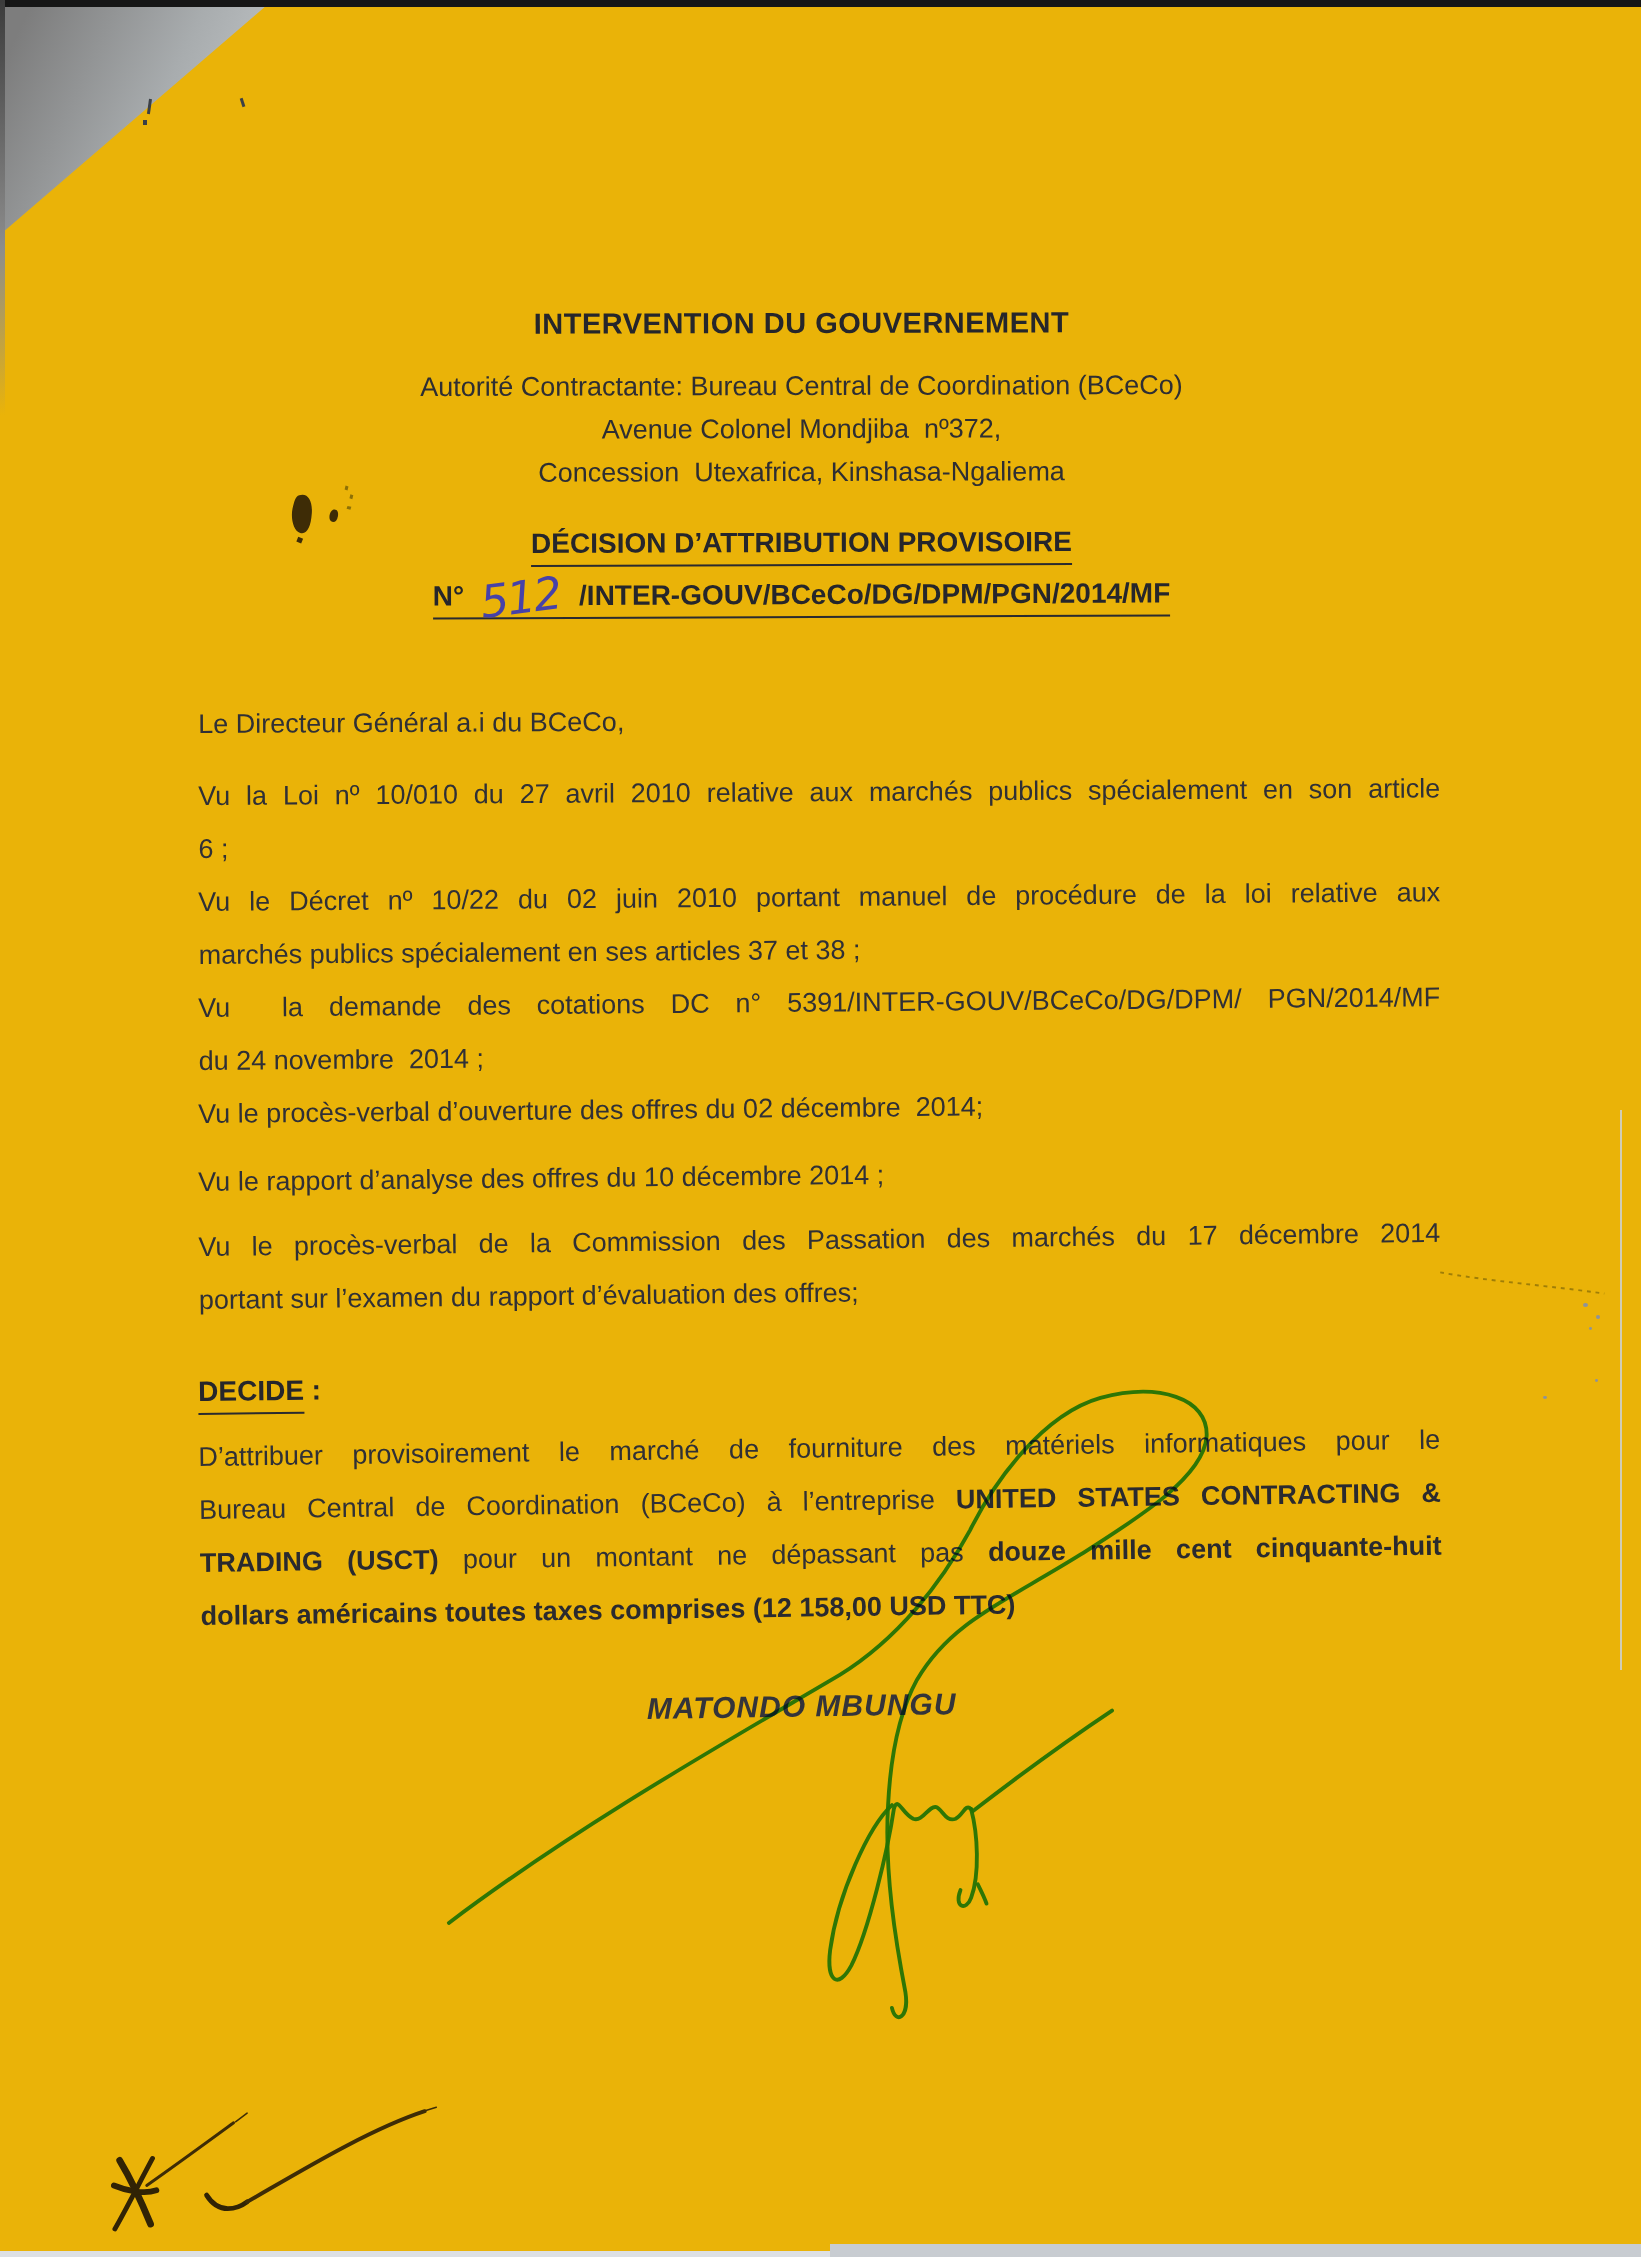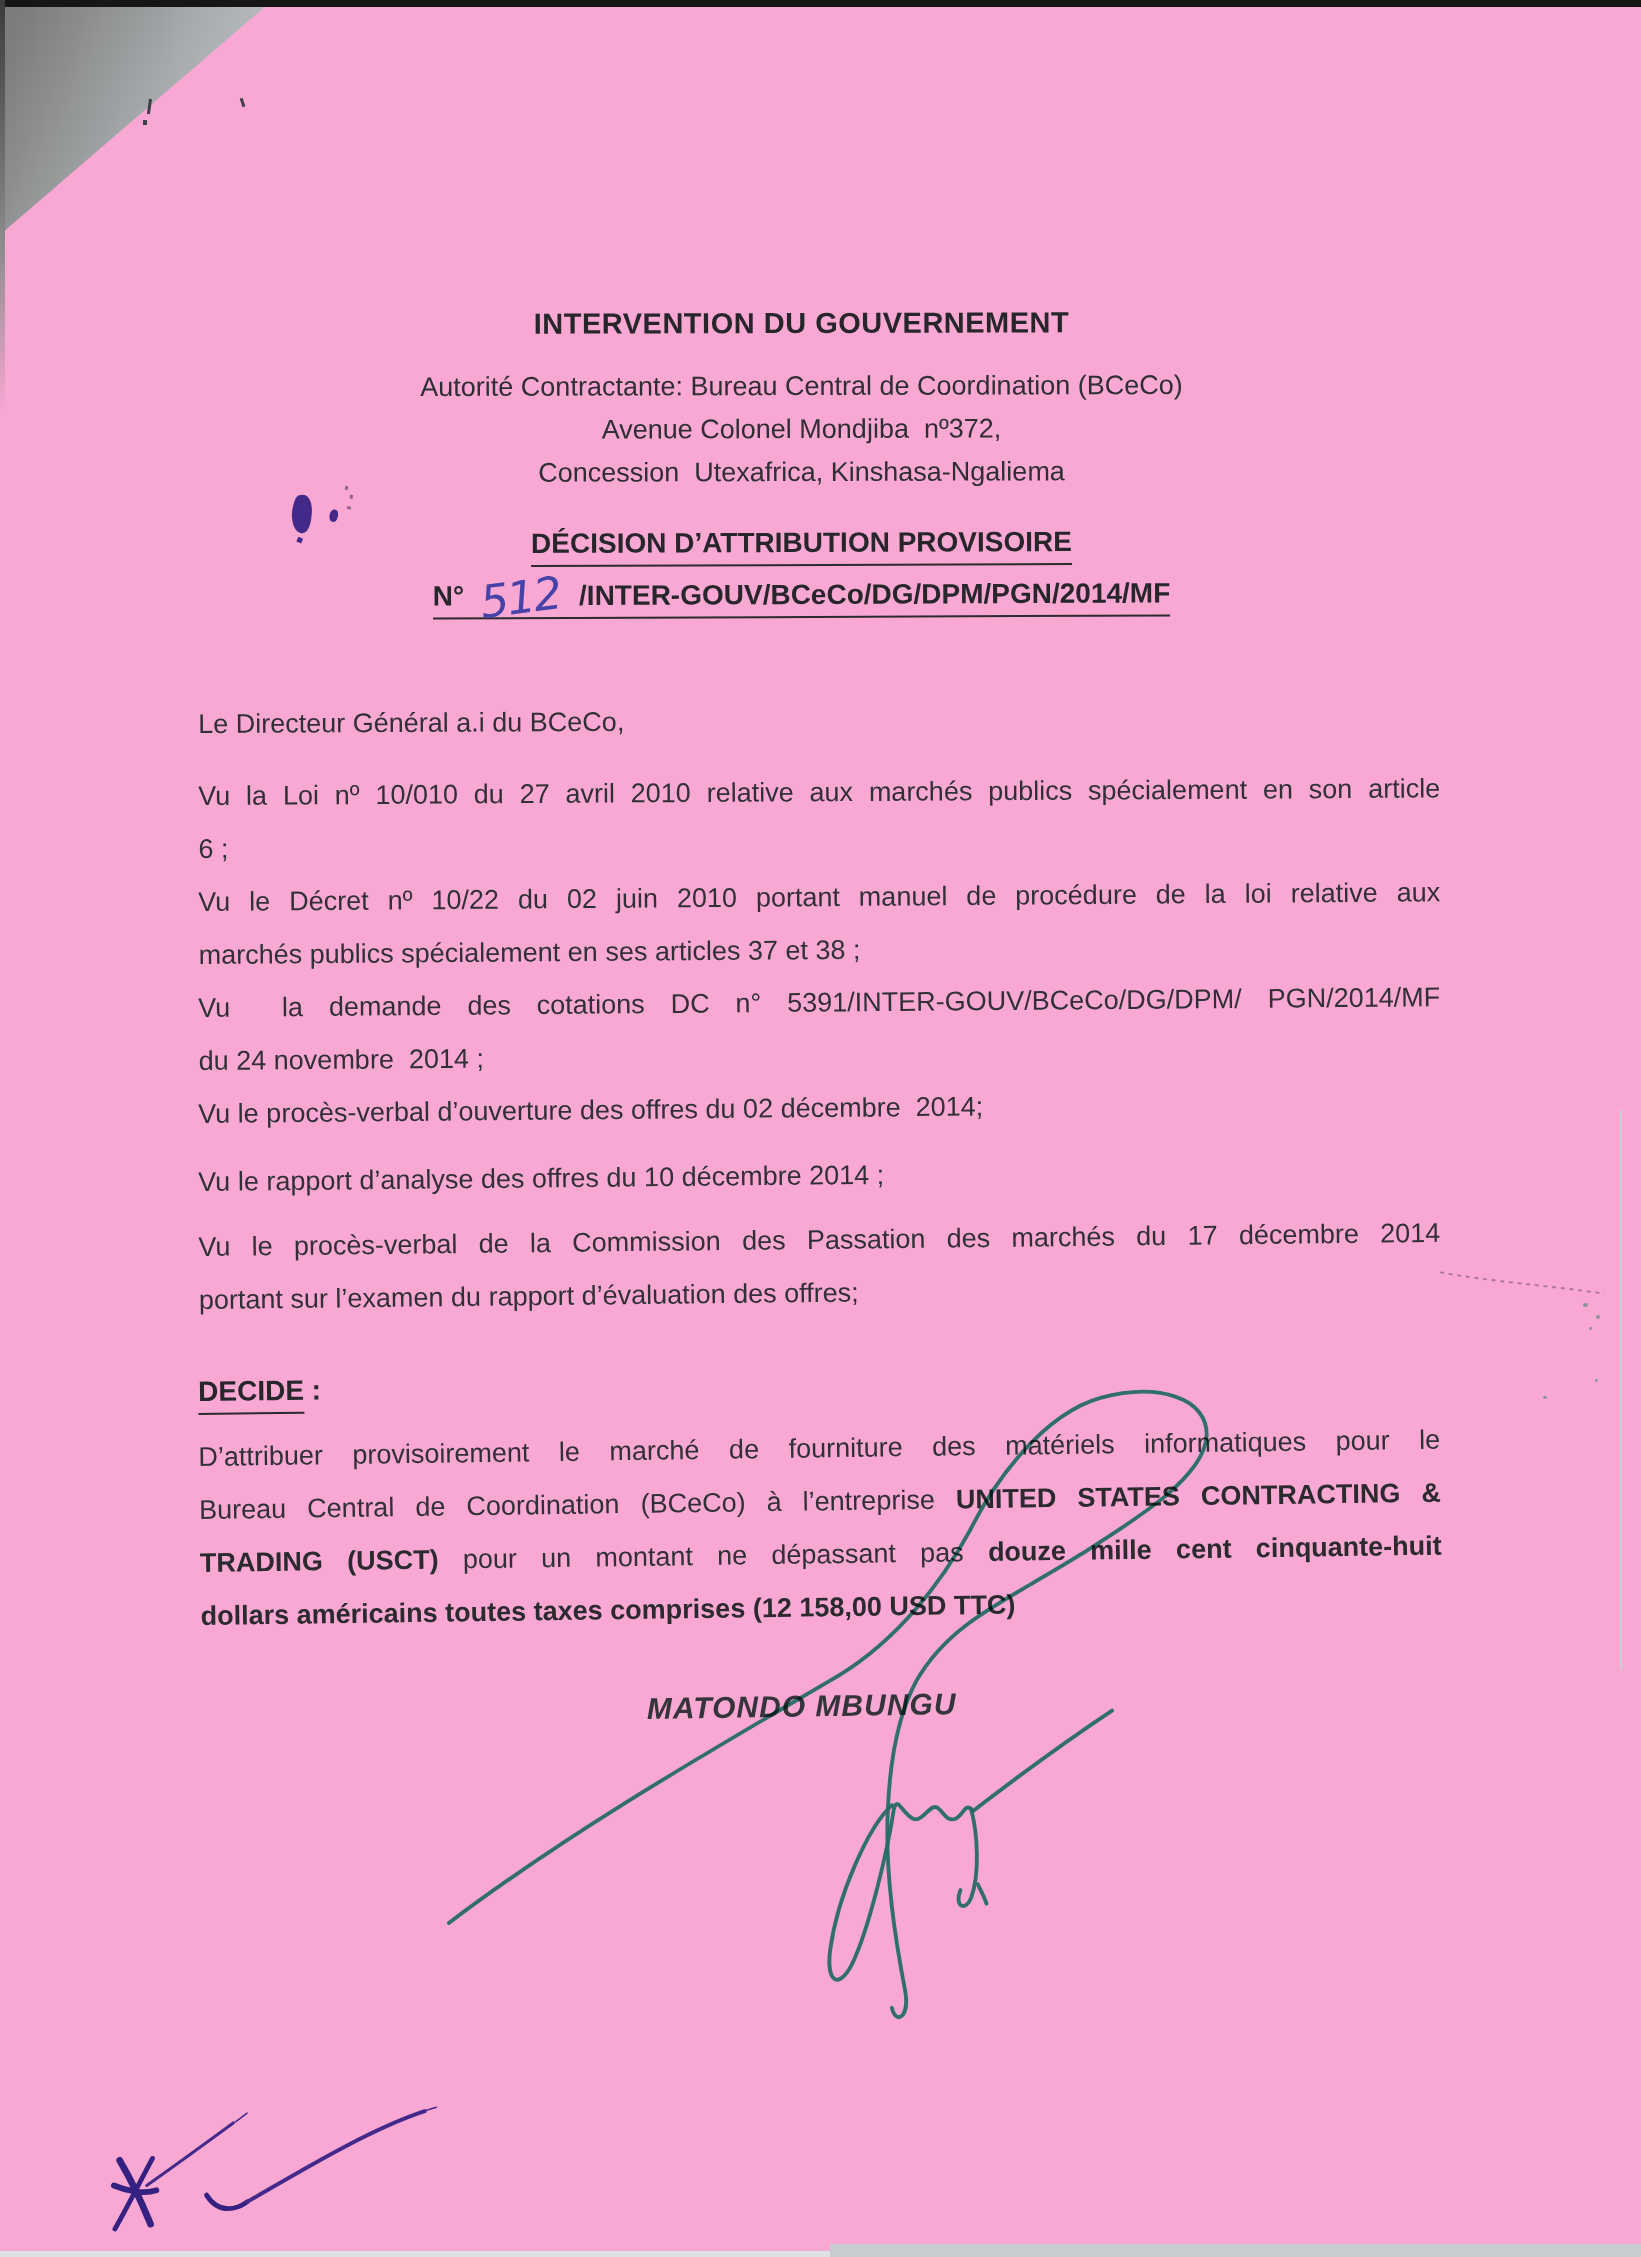--- a/index.html
+++ b/index.html
@@ -1,18 +1,18 @@
 <!DOCTYPE html>
 <html><head>
 <meta charset="utf-8">
 <style>
   html,body{margin:0;padding:0;background:#dfe3e8;}
   .page{
     position:relative;width:1641px;height:2257px;overflow:hidden;
-    background:#f9a8d4;
+    background:#eab308;
     font-family:"Liberation Sans",sans-serif;
     color:#303036;
   }
   
   .scan-top{position:absolute;top:0;left:0;width:1641px;height:6.8px;background:#161616;}
   .scan-corner{position:absolute;top:6.8px;left:0;width:265px;height:228px;
     background:linear-gradient(115deg,#7d7d7d 8%,#a8acae 55%,#c4c8ca 92%);
     clip-path:polygon(0 0,100% 0,0 100%);}
   .scan-left{position:absolute;top:0;left:0;width:4.8px;height:415px;
     background:linear-gradient(#3c3c3c,#8d8d8d 60%,rgba(150,150,150,0));}

